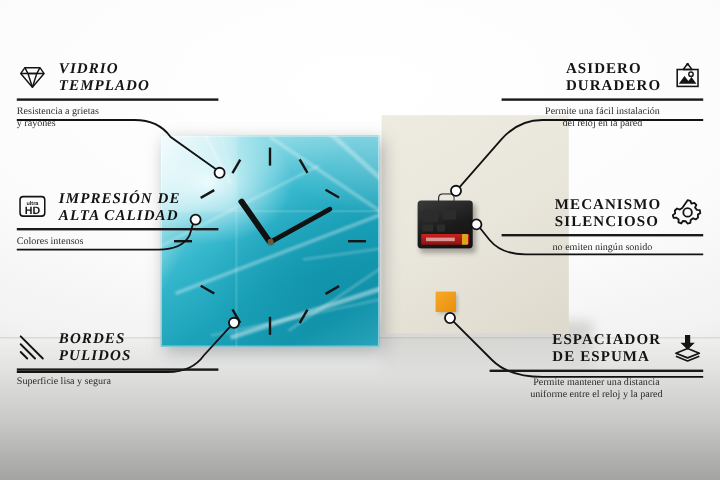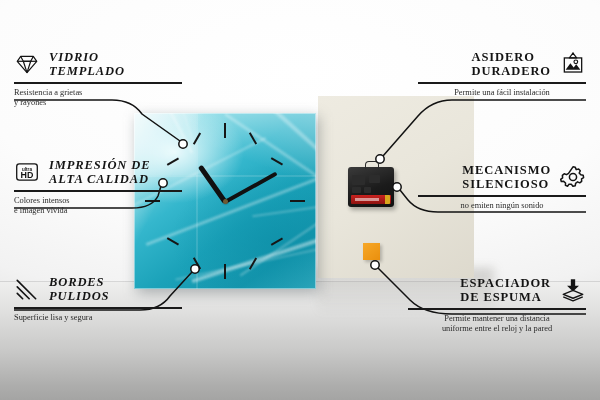--- a/index.html
+++ b/index.html
@@ -197,21 +197,20 @@
         <text x="12" y="17.6" font-family="Liberation Sans, sans-serif" font-size="8.2" font-weight="bold" fill="#141414" text-anchor="middle">HD</text>
       </svg>
       <div class="ttl">
         <div>IMPRESIÓN DE</div>
         <div>ALTA CALIDAD</div>
       </div>
     </div>
     <div class="rule"></div>
     <div class="desc">
       <div>Colores intensos</div>
-      <div>e imagen vívida</div>
     </div>
   </div>
 
   <div class="feat left" style="left:14px;top:275px;width:168px;">
     <div class="row">
       <svg class="ico" viewBox="0 0 24 24">
         <g stroke="#141414" stroke-width="1.5" stroke-linecap="round">
           <path d="M3 4 L20 21"></path>
             <path d="M3 10 L14 21"></path>
             <path d="M3 16 L8 21"></path>
@@ -238,20 +237,21 @@
         <path d="M12 2 L8.6 6.4 H15.4 Z" fill="none" stroke="#141414" stroke-width="1.1" stroke-linejoin="round"></path>
         <circle cx="12" cy="2.4" r="1" fill="#141414"></circle>
         <rect x="4" y="6.4" width="16" height="13" fill="none" stroke="#141414" stroke-width="1.2"></rect>
         <path d="M5.2 17.4 L9.6 11.4 L12.6 15.2 L15 12.2 L18.8 17.4 Z" fill="#141414"></path>
         <circle cx="14.6" cy="10" r="1.7" fill="none" stroke="#141414" stroke-width="1.1"></circle>
       </svg>
     </div>
     <div class="rule"></div>
     <div class="desc">
       <div>Permite una fácil instalación</div>
+      <div>del reloj en la pared</div>
     </div>
   </div>
 
   <div class="feat right" style="left:418px;top:163px;width:168px;">
     <div class="row">
       <div class="ttl">
         <div>MECANISMO</div>
         <div>SILENCIOSO</div>
       </div>
       <svg class="ico" viewBox="0 0 24 24">

